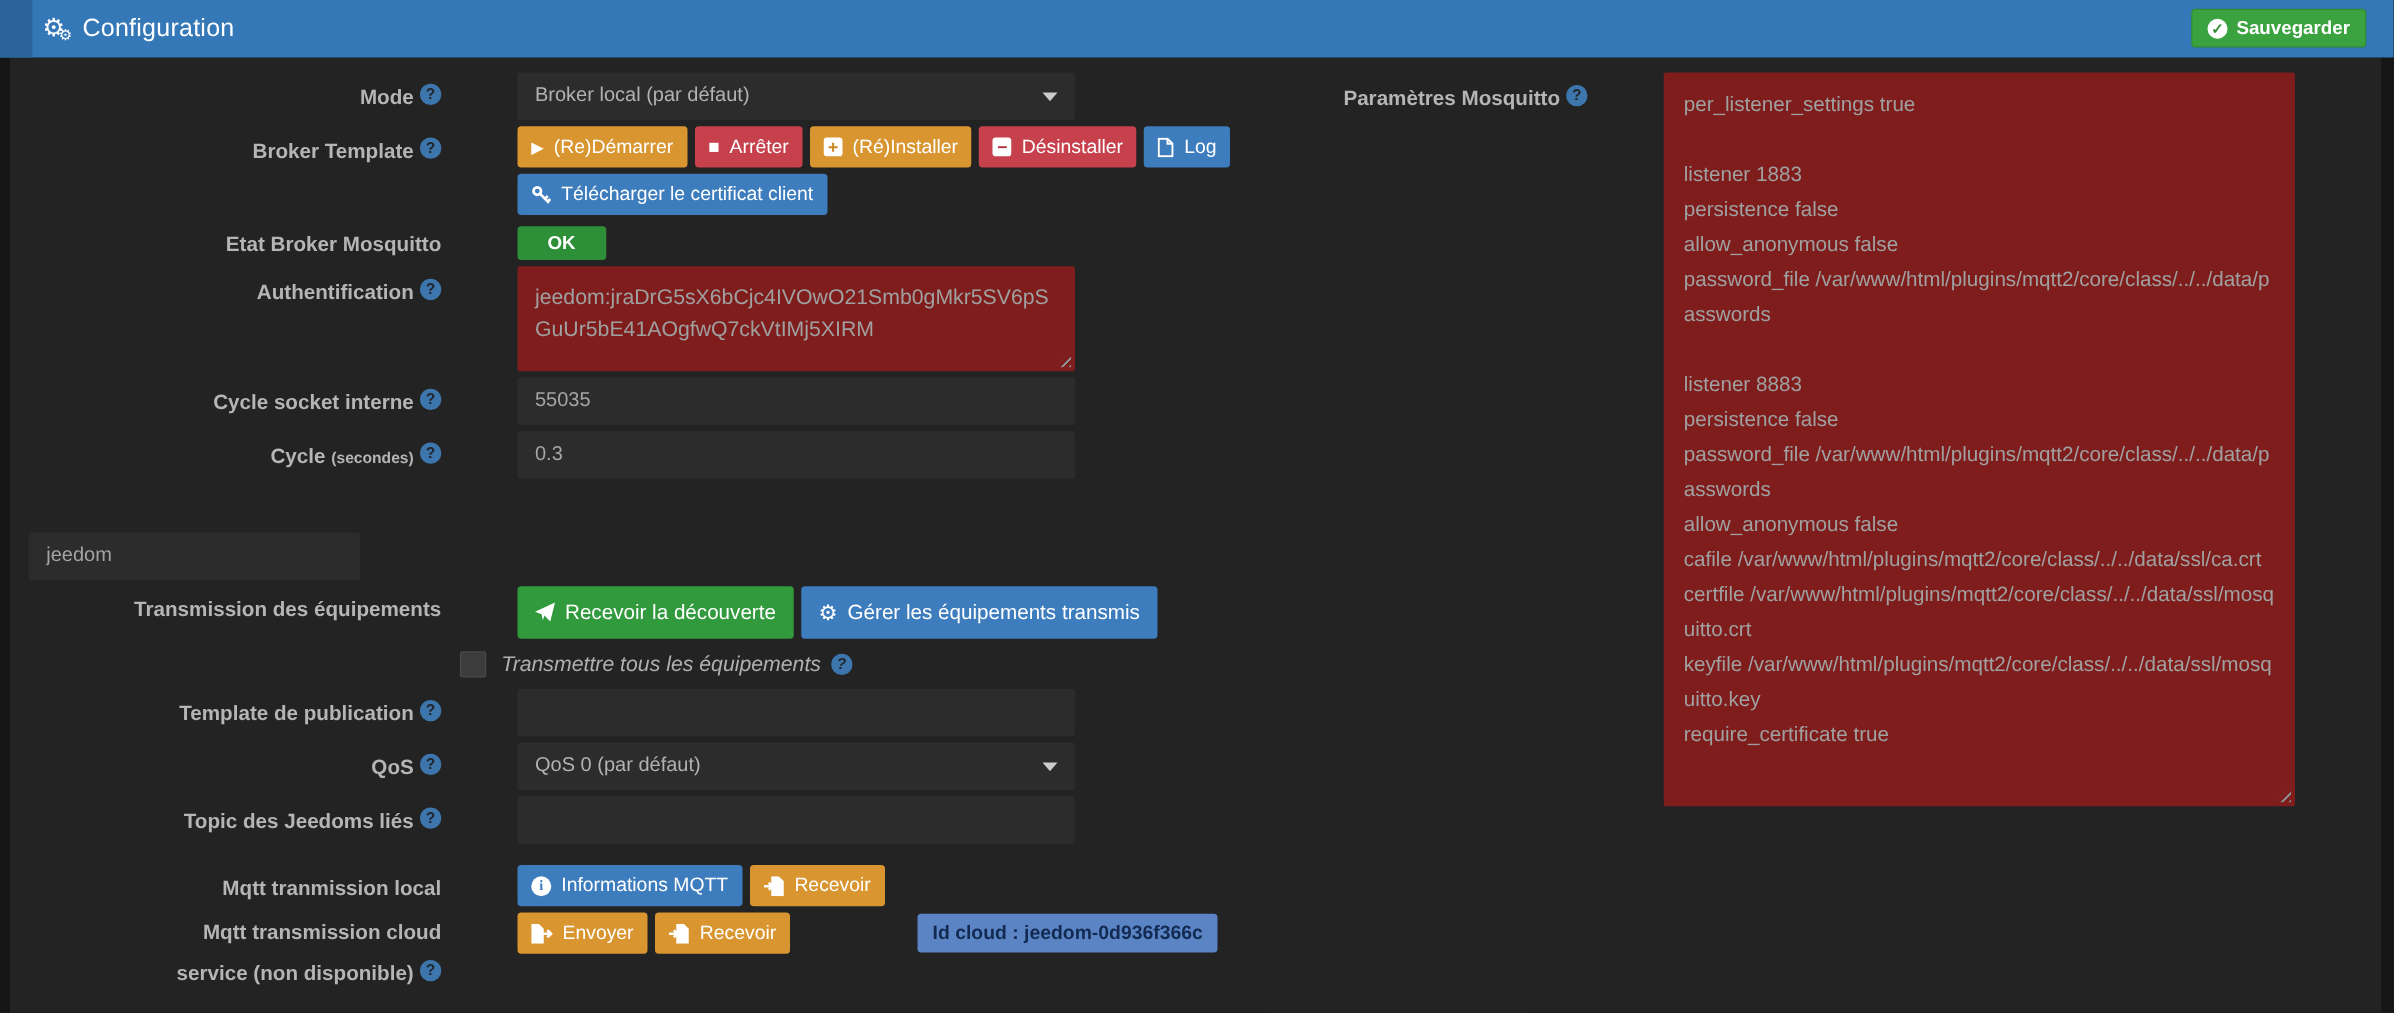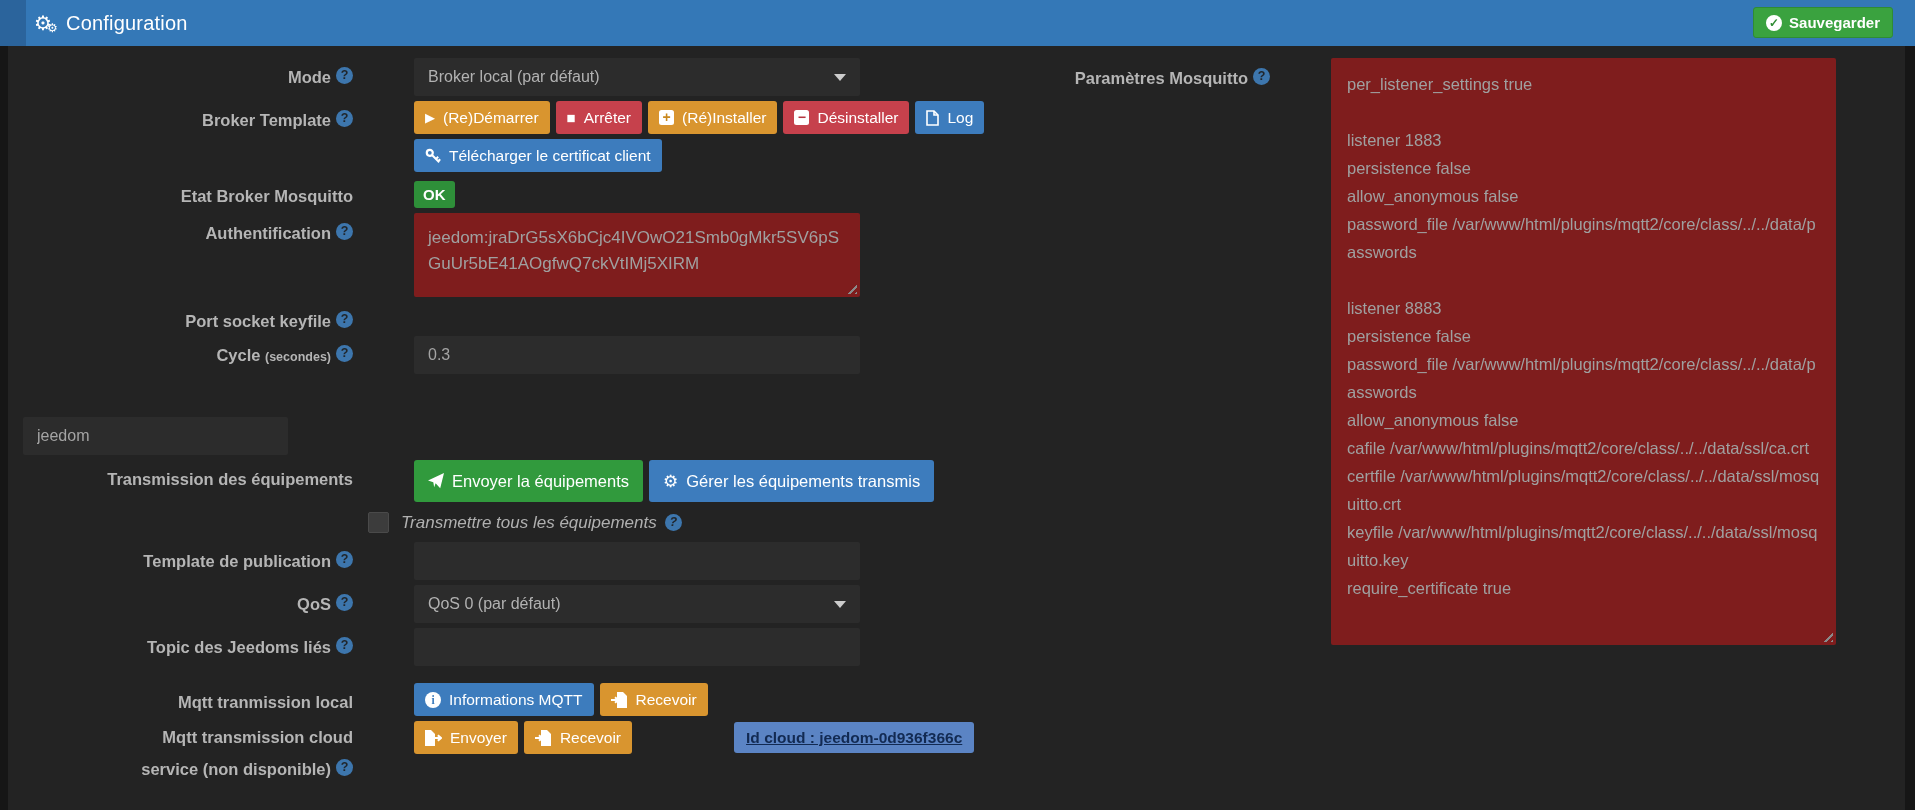--- a/index.html
+++ b/index.html
@@ -95,26 +95,26 @@
     font-family:"Liberation Sans", sans-serif; white-space:nowrap;
   }
   .btn-lg { height:42px; font-size:16.5px; padding:0 14px; }
   .btn-orange { background:#d9952f; }
   .btn-red    { background:#c6414c; }
   .btn-blue   { background:#3d7cbd; }
   .btn-green  { background:#319a3d; }
 
   .badge-ok {
     display:inline-block; background:#2e8f39; color:#fff; font-weight:bold;
-    font-size:15px; padding:5px 9px; border-radius:3px; margin-top:4px;
+    font-size:15px; padding:5px 24px; border-radius:3px; margin-top:4px;
   }
   .cloud-badge {
     display:inline-flex; align-items:center; height:31px; padding:0 12px;
     background:#5b84c4; color:#122a52; font-weight:bold; font-size:15.5px;
-    border-radius:3px; margin-left:96px; white-space:nowrap;text-decoration:underline;
+    border-radius:3px; margin-left:96px; white-space:nowrap;
   }
 
   .play-ic  { font-size:13px; line-height:13px; }
   .stop-ic  { font-size:15px; line-height:15px; }
   .gear-ic  { font-size:17px; line-height:17px; }
   .sq {
     display:inline-block; width:15px; height:15px; background:#fff; border-radius:2.5px;
     font-weight:bold; font-size:14px; line-height:15px; text-align:center; flex:none;
   }
   .sq-plus  { color:#c9881f; }
@@ -216,21 +216,22 @@
       <div class="lbl top"><span>Authentification</span><span class="help">?</span></div>
       <div class="ctl">
         <div class="ta-wrap">
           <textarea class="ta-auth" spellcheck="false" style="">jeedom:jraDrG5sX6bCjc4IVOwO21Smb0gMkr5SV6pSGuUr5bE41AOgfwQ7ckVtIMj5XIRM</textarea>
           <span class="resize-corner"></span>
         </div>
       </div>
     </div>
 
     <div class="row">
-      <div class="lbl"><span>Port socket keyfile</span><span class="help">?</span></div>
+      <div class="lbl"><span>Cycle socket interne</span><span class="help">?</span></div>
+      <div class="ctl"><input class="inp" value="55035" style=""></div>
     </div>
 
     <div class="row">
       <div class="lbl"><span>Cycle</span> <span class="small-suffix">(secondes)</span><span class="help">?</span></div>
       <div class="ctl"><input class="inp" value="0.3" style=""></div>
     </div>
 
     <div class="spacer-lg"></div>
 
     <div class="row">
@@ -238,21 +239,21 @@
     </div>
 
     <div class="row">
       <div class="lbl">Transmission des équipements</div>
       <div class="ctl">
         <div class="btnrow">
           <button class="btn btn-lg btn-green">
             <svg class="ic" width="16" height="16" viewBox="0 0 16 16">
                   <path d="M0 7.4 L16 0 L12.2 15.2 L7.6 10.3 L6.2 14.2 L5.3 9.3 Z" fill="#fff"></path>
                 </svg>
-            <span>Envoyer la équipements</span>
+            <span>Recevoir la découverte</span>
           </button>
           <button class="btn btn-lg btn-blue">
             <span class="gear-ic">⚙</span>
             <span>Gérer les équipements transmis</span>
           </button>
         </div>
       </div>
     </div>
 
     <div class="chkrow">

